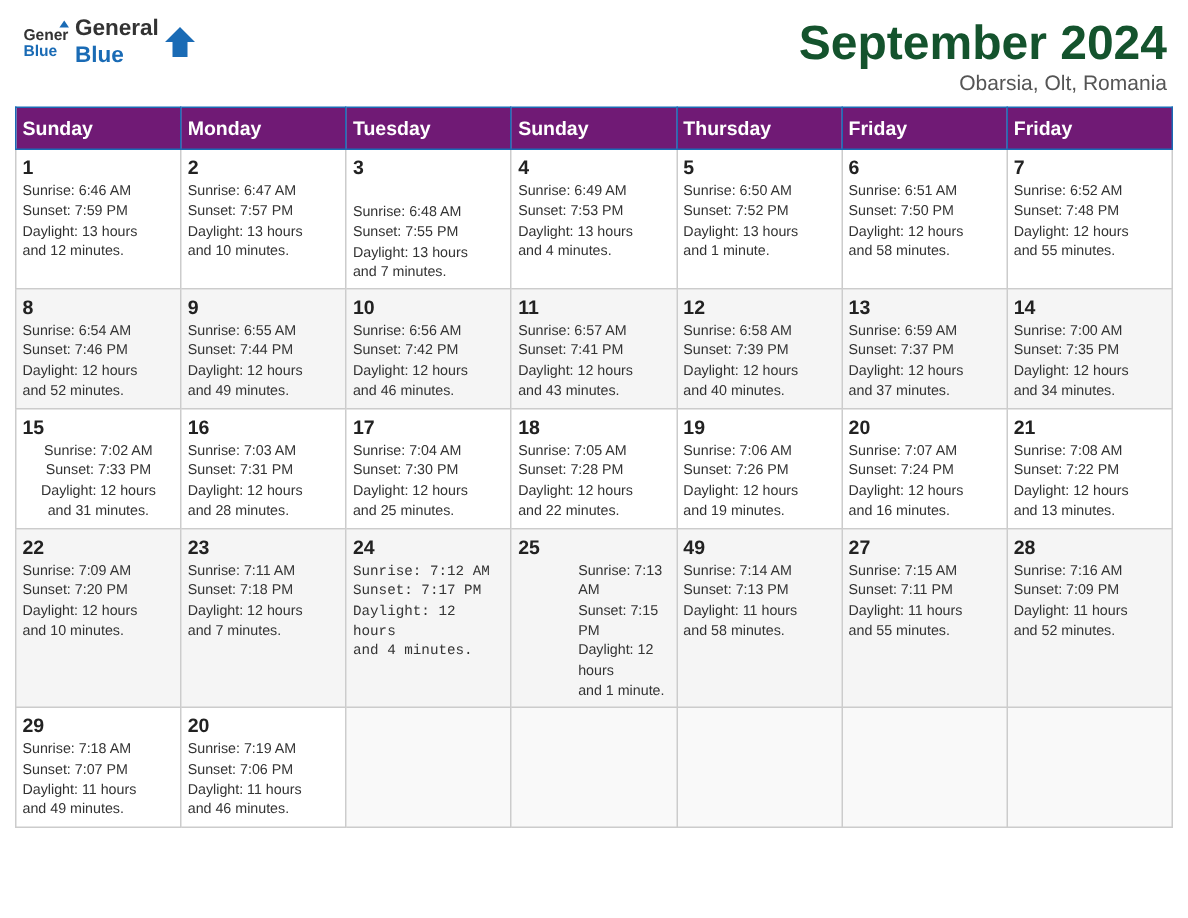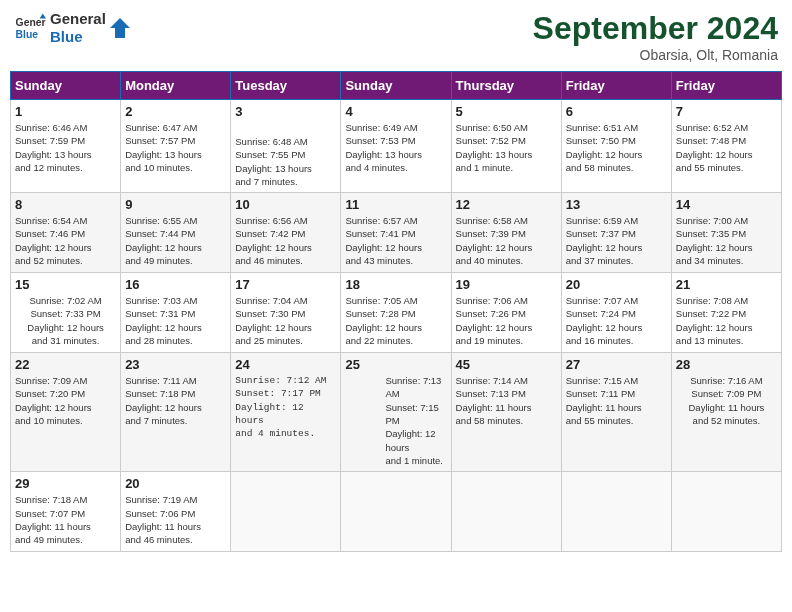--- a/index.html
+++ b/index.html
@@ -293,36 +293,36 @@
 and 4 minutes.</div>
         </td>
         <td>
           <span class="day-number">25</span>
           <div class="day-info" style="white-space: pre-line; margin-left: 40px;">Sunrise: 7:13 AM
 Sunset: 7:15 PM
 Daylight: 12 hours
 and 1 minute.</div>
         </td>
         <td>
-          <span class="day-number">45</span>
+          <span class="day-number">49</span>
           <div class="day-info" style="white-space: pre-line;">Sunrise: 7:14 AM
 Sunset: 7:13 PM
 Daylight: 11 hours
 and 58 minutes.</div>
         </td>
         <td>
           <span class="day-number">27</span>
           <div class="day-info" style="white-space: pre-line;">Sunrise: 7:15 AM
 Sunset: 7:11 PM
 Daylight: 11 hours
 and 55 minutes.</div>
         </td>
         <td>
           <span class="day-number">28</span>
-          <div class="day-info" style="white-space: pre-line; text-align: center;">Sunrise: 7:16 AM
+          <div class="day-info" style="white-space: pre-line;">Sunrise: 7:16 AM
 Sunset: 7:09 PM
 Daylight: 11 hours
 and 52 minutes.</div>
         </td>
       </tr>
       <tr>
         <td>
           <span class="day-number">29</span>
           <div class="day-info" style="white-space: pre-line;">Sunrise: 7:18 AM
 Sunset: 7:07 PM

